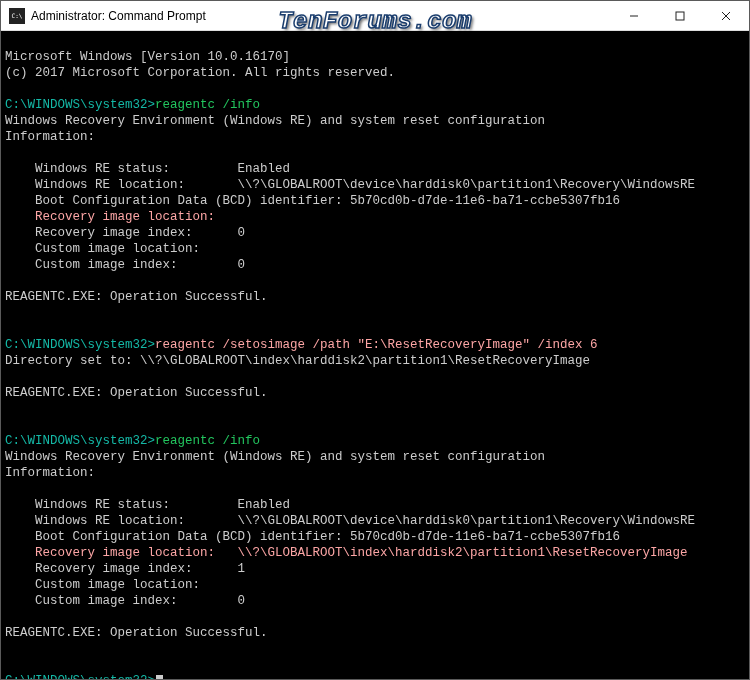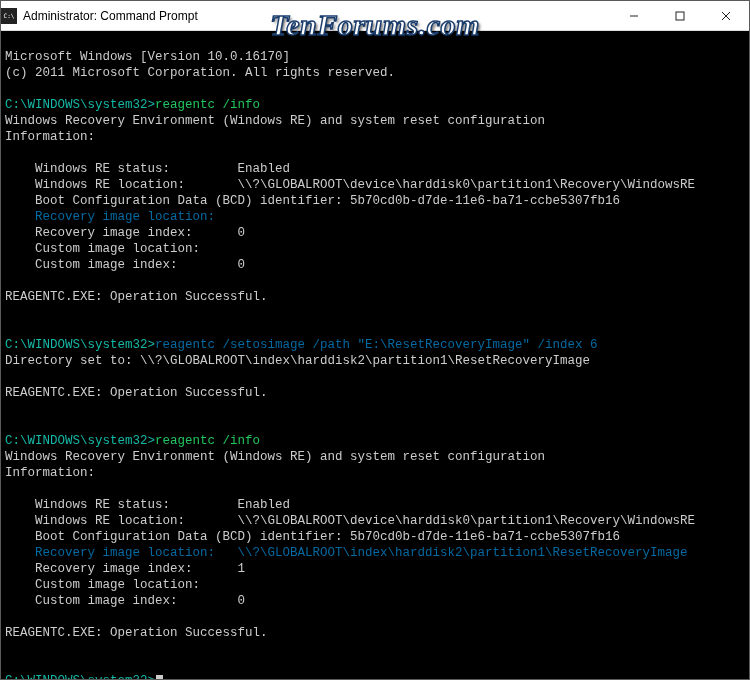--- a/index.html
+++ b/index.html
@@ -17,20 +17,21 @@
       border: 1px solid #5a5a5a;
       background: #000;
       display: flex;
       flex-direction: column;
     }
     .titlebar {
       height: 30px;
       background: #fff;
       display: flex;
       align-items: center;
+      padding-left: 8px;
       border-bottom: 1px solid #ddd;
       justify-content: flex-end;
     }
     .titlebar-icon {
       width: 16px;
       height: 16px;
       margin-right: 6px;
       background: #222;
       position: relative;
       display: inline-flex;
@@ -70,37 +71,37 @@
       padding: 2px 4px;
       font-size: 12.5px;
       line-height: 16px;
       color: #ccc;
       white-space: pre;
       overflow: hidden;
       font-family: "Consolas", "Courier New", monospace;
     }
     .line { white-space: pre; }
     .prompt { color: #14b8a6; }
-    .cmd-yellow { color: #0369a1; }
+    .cmd-yellow { color: #fca5a5; }
     .white { color: #22c55e; }
     .cursor {
       display: inline-block;
       width: 7px;
       height: 13px;
       background: #ccc;
       vertical-align: text-bottom;
       margin-left: 1px;
     }
     .watermark {
       position: absolute;
       top: 8px;
       left: 50%;
       transform: translateX(-50%);
-      font-family: Liberation Serif, serif;
-      font-size: 30px;
+      font-family: Liberation Mono, monospace;
+      font-size: 24px;
       font-weight: 900;
       font-style: italic;
       color: #fff;
       -webkit-text-stroke: 1.5px #1a3d6d;
       text-shadow: 2px 2px 3px rgba(0,0,0,.6);
       letter-spacing: 0.5px;
       z-index: 10;
       pointer-events: none;
     }
   </style>
@@ -126,21 +127,21 @@
           <svg width="10" height="10">
             <line x1="1" y1="1" x2="9" y2="9" stroke="#222" stroke-width="1"></line>
             <line x1="9" y1="1" x2="1" y2="9" stroke="#222" stroke-width="1"></line>
           </svg>
         </div>
     </div>
   </div>
 
   <div class="terminal">
 <span class="line">Microsoft Windows [Version 10.0.16170]</span>
-<span class="line">(c) 2011 Microsoft Corporation. All rights reserved.</span>
+<span class="line">(c) 2017 Microsoft Corporation. All rights reserved.</span>
 <span class="line"> </span>
 <span class="line"><span class="prompt">C:\WINDOWS\system32&gt;</span><span class="white">reagentc /info</span></span>
 <span class="line">Windows Recovery Environment (Windows RE) and system reset configuration</span>
 <span class="line">Information:</span>
 <span class="line"> </span>
 <span class="line"><span>    Windows RE status:         </span><span>Enabled</span></span>
 <span class="line"><span>    Windows RE location:       </span><span>\\?\GLOBALROOT\device\harddisk0\partition1\Recovery\WindowsRE</span></span>
 <span class="line"><span>    Boot Configuration Data (BCD) identifier: </span><span>5b70cd0b-d7de-11e6-ba71-ccbe5307fb16</span></span>
 <span class="line cmd-yellow"><span>    Recovery image location:   </span><span></span></span>
 <span class="line"><span>    Recovery image index:      </span><span>0</span></span>

